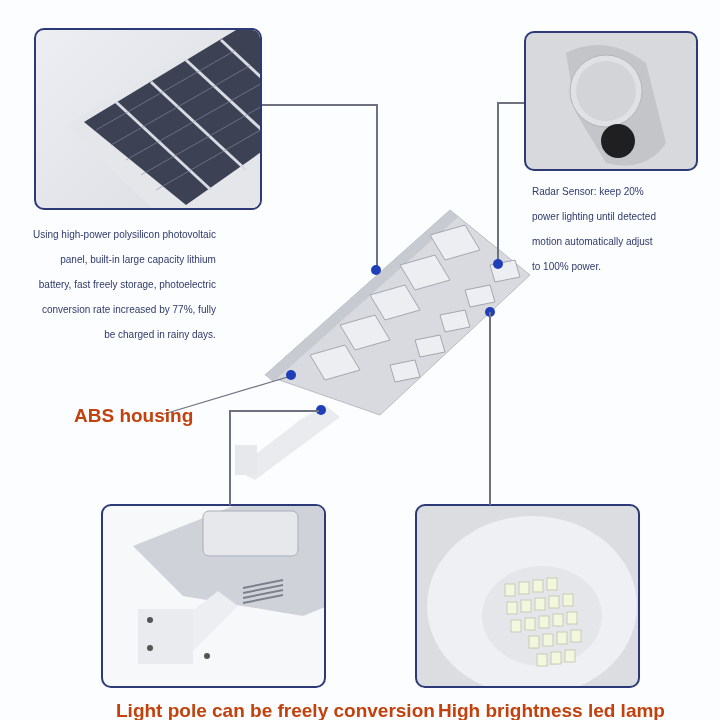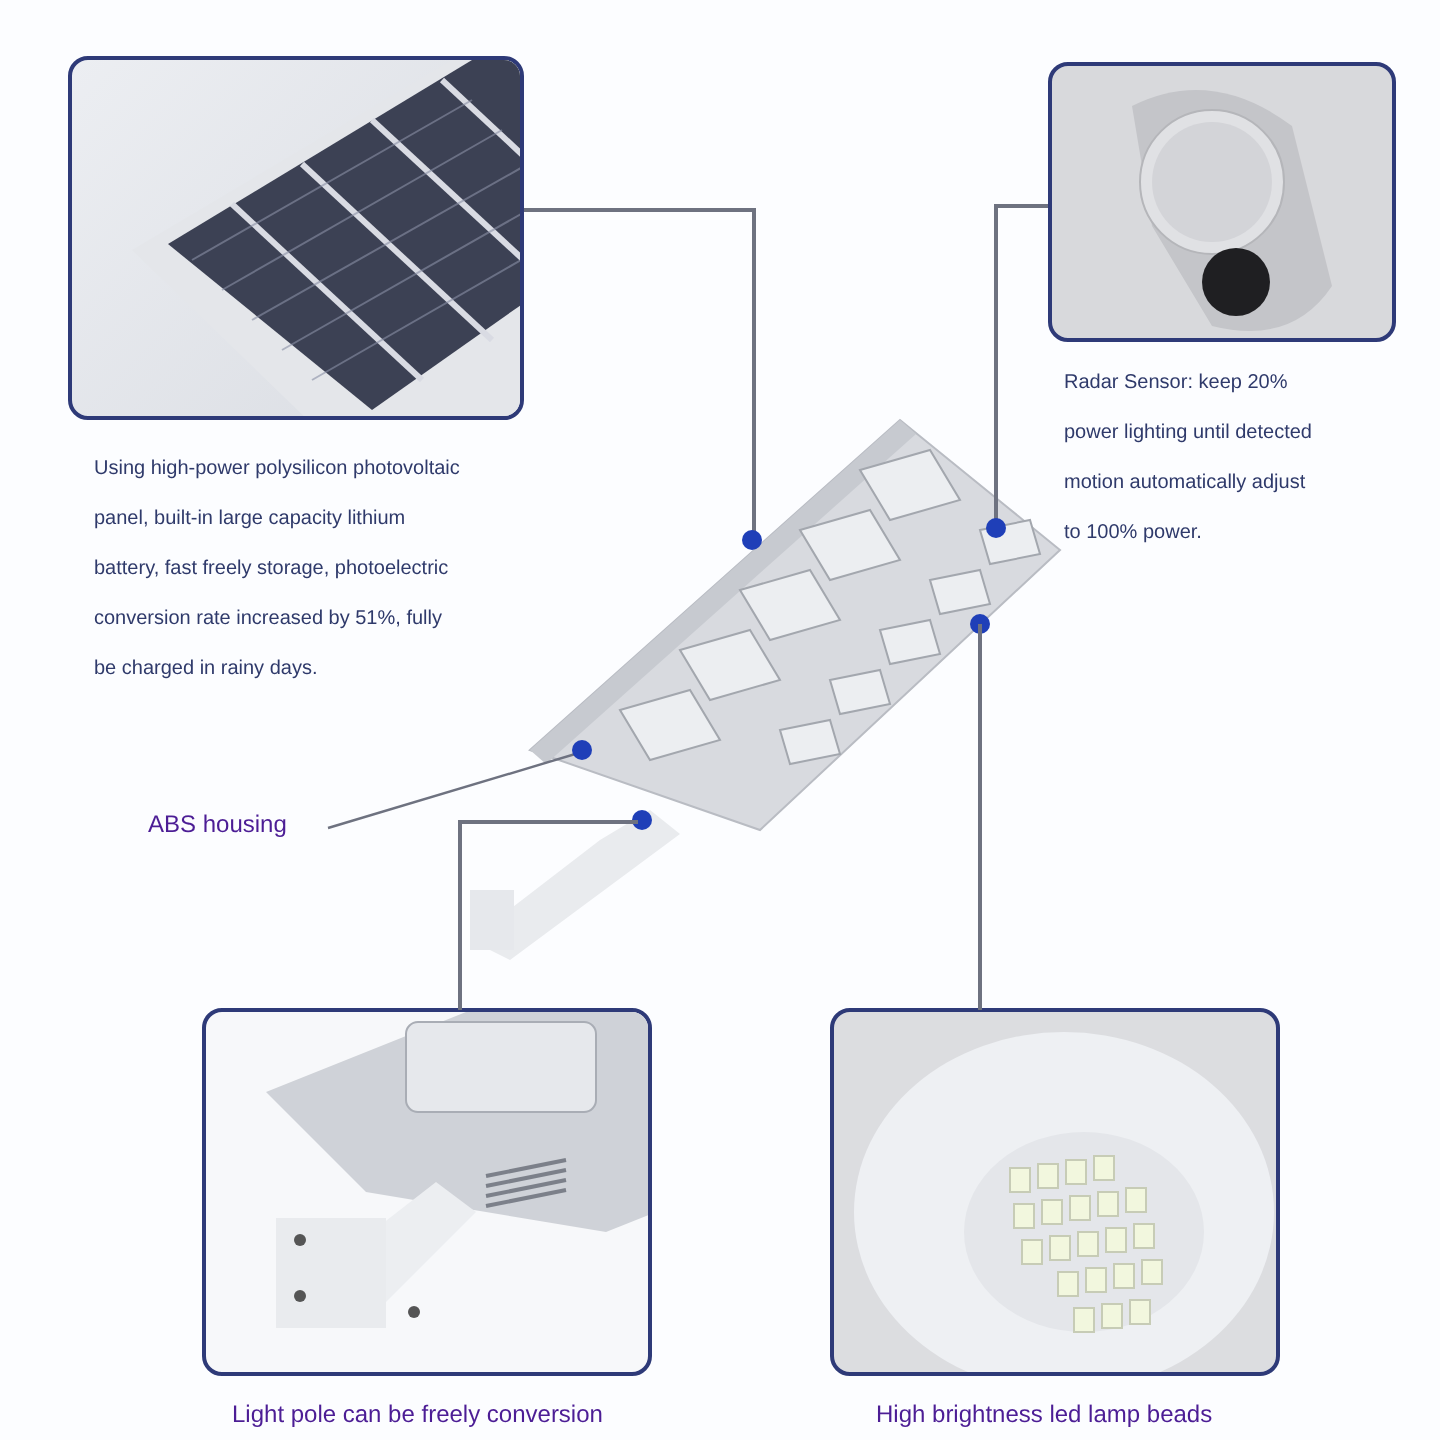--- a/index.html
+++ b/index.html
@@ -7,21 +7,21 @@
     width: 720px; height: 720px; position: relative; overflow: hidden;
     background: #fcfdff;
     font-family: "Liberation Sans", sans-serif;
     color: #2f3a6b;
   }
   .frame {
     position: absolute; border: 2px solid #2e3a78; border-radius: 10px;
     overflow: hidden; box-sizing: border-box;
   }
   .text-block { position: absolute; font-size: 10px; line-height: 25px; color: #2f3a6b; }
-  .caption { position: absolute; font-size: 12px; color: #4c1d95; }
+  .caption { position: absolute; font-size: 19px; color: #c2410c; font-weight: bold; }
   .leader { position: absolute; background: #6e7280; }
   .dot { position: absolute; width: 10px; height: 10px; border-radius: 50%; background: #1f3fb8; }
   svg { display: block; }
 </style>
 </head>
 <body>
 
 <div class="frame" style="left:34px;top:28px;width:228px;height:182px;background:linear-gradient(135deg,#eceef2,#d9dce2);">
   <svg width="228" height="182" viewBox="0 0 228 182">
     <polygon points="30,95 190,0 228,0 228,182 120,182" fill="#e4e6ea"></polygon>
@@ -131,25 +131,25 @@
 
 <svg style="position:absolute;left:160px;top:370px;" width="140" height="50">
   <line x1="4" y1="44" x2="131" y2="6" stroke="#6e7280" stroke-width="1.2"></line>
 </svg>
 <div class="dot" style="left:286px;top:370px;"></div>
 
 <div class="dot" style="left:316px;top:405px;"></div>
 <div class="leader" style="left:229px;top:410px;width:90px;height:1.5px;"></div>
 <div class="leader" style="left:229px;top:410px;width:1.5px;height:95px;"></div>
 
-<div class="text-block" style="left:47px;top:222px;">
+<div class="text-block" style="left:33px;top:222px;text-align:right;">
   <div>Using high-power polysilicon photovoltaic</div>
   <div>panel, built-in large capacity lithium</div>
   <div>battery, fast freely storage, photoelectric</div>
-  <div>conversion rate increased by 51%, fully</div>
+  <div>conversion rate increased by 77%, fully</div>
   <div>be charged in rainy days.</div>
 </div>
 
 <div class="text-block" style="left:532px;top:179px;">
   <div>Radar Sensor: keep 20%</div>
   <div>power lighting until detected</div>
   <div>motion automatically adjust</div>
   <div>to 100% power.</div>
 </div>
 

